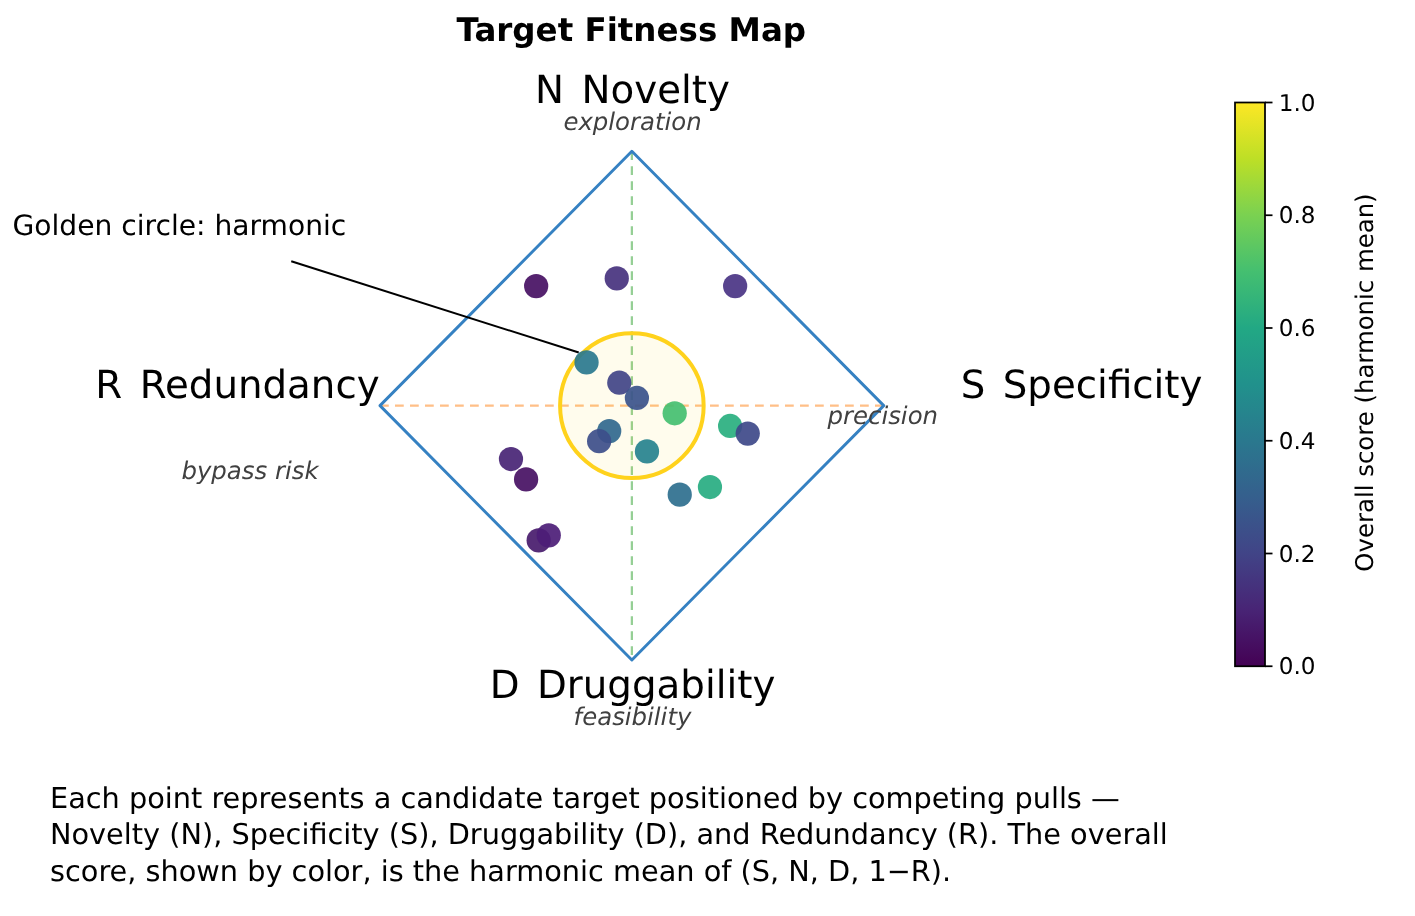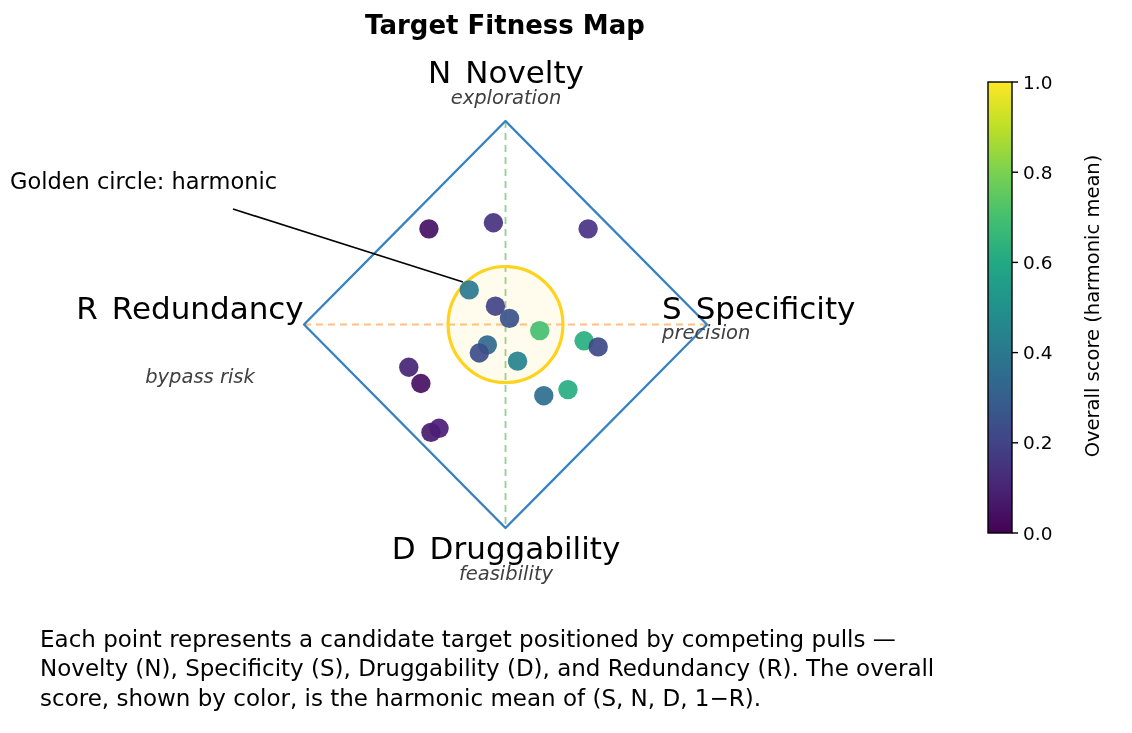--- a/index.html
+++ b/index.html
@@ -7,21 +7,21 @@
           font-family:"DejaVu Sans","Liberation Sans",sans-serif;color:#000;overflow:hidden;}
   .abs{position:absolute;}
   .title{left:505px;top:10px;transform:translateX(-50%);font-size:26px;white-space:nowrap;font-weight:bold;}
   .pole{white-space:nowrap;font-size:31px;}
   .pole .letter{margin-right:14px;}
   .sub{font-style:italic;font-size:19.5px;color:#404040;white-space:nowrap;}
   .pole-top{left:506px;top:54px;transform:translateX(-50%);}
   .sub-top{left:506px;top:86px;transform:translateX(-50%);}
   .pole-left{left:40px;top:290px;width:300px;text-align:center;}
   .sub-left{left:50px;top:321px;width:300px;text-align:center;margin-top:44px;}
-  .pole-right{left:662px;top:290px;width:300px;text-align:left;}
+  .pole-right{left:662px;top:290px;width:300px;text-align:right;}
   .sub-right{left:662px;top:321px;width:300px;text-align:left;}
   .pole-bottom{left:506px;top:530px;transform:translateX(-50%);}
   .sub-bottom{left:506px;top:562px;transform:translateX(-50%);}
   .annotation{left:10px;top:168px;font-size:22.5px;white-space:nowrap;}
   .caption{left:40px;top:625px;font-size:23px;line-height:29.3px;}
   .cbar-label{left:1092px;top:306px;transform:translate(-50%,-50%) rotate(-90deg);
               font-size:19.5px;white-space:nowrap;}
   svg text{font-family:"DejaVu Sans","Liberation Sans",sans-serif;}
 </style>
 </head>

